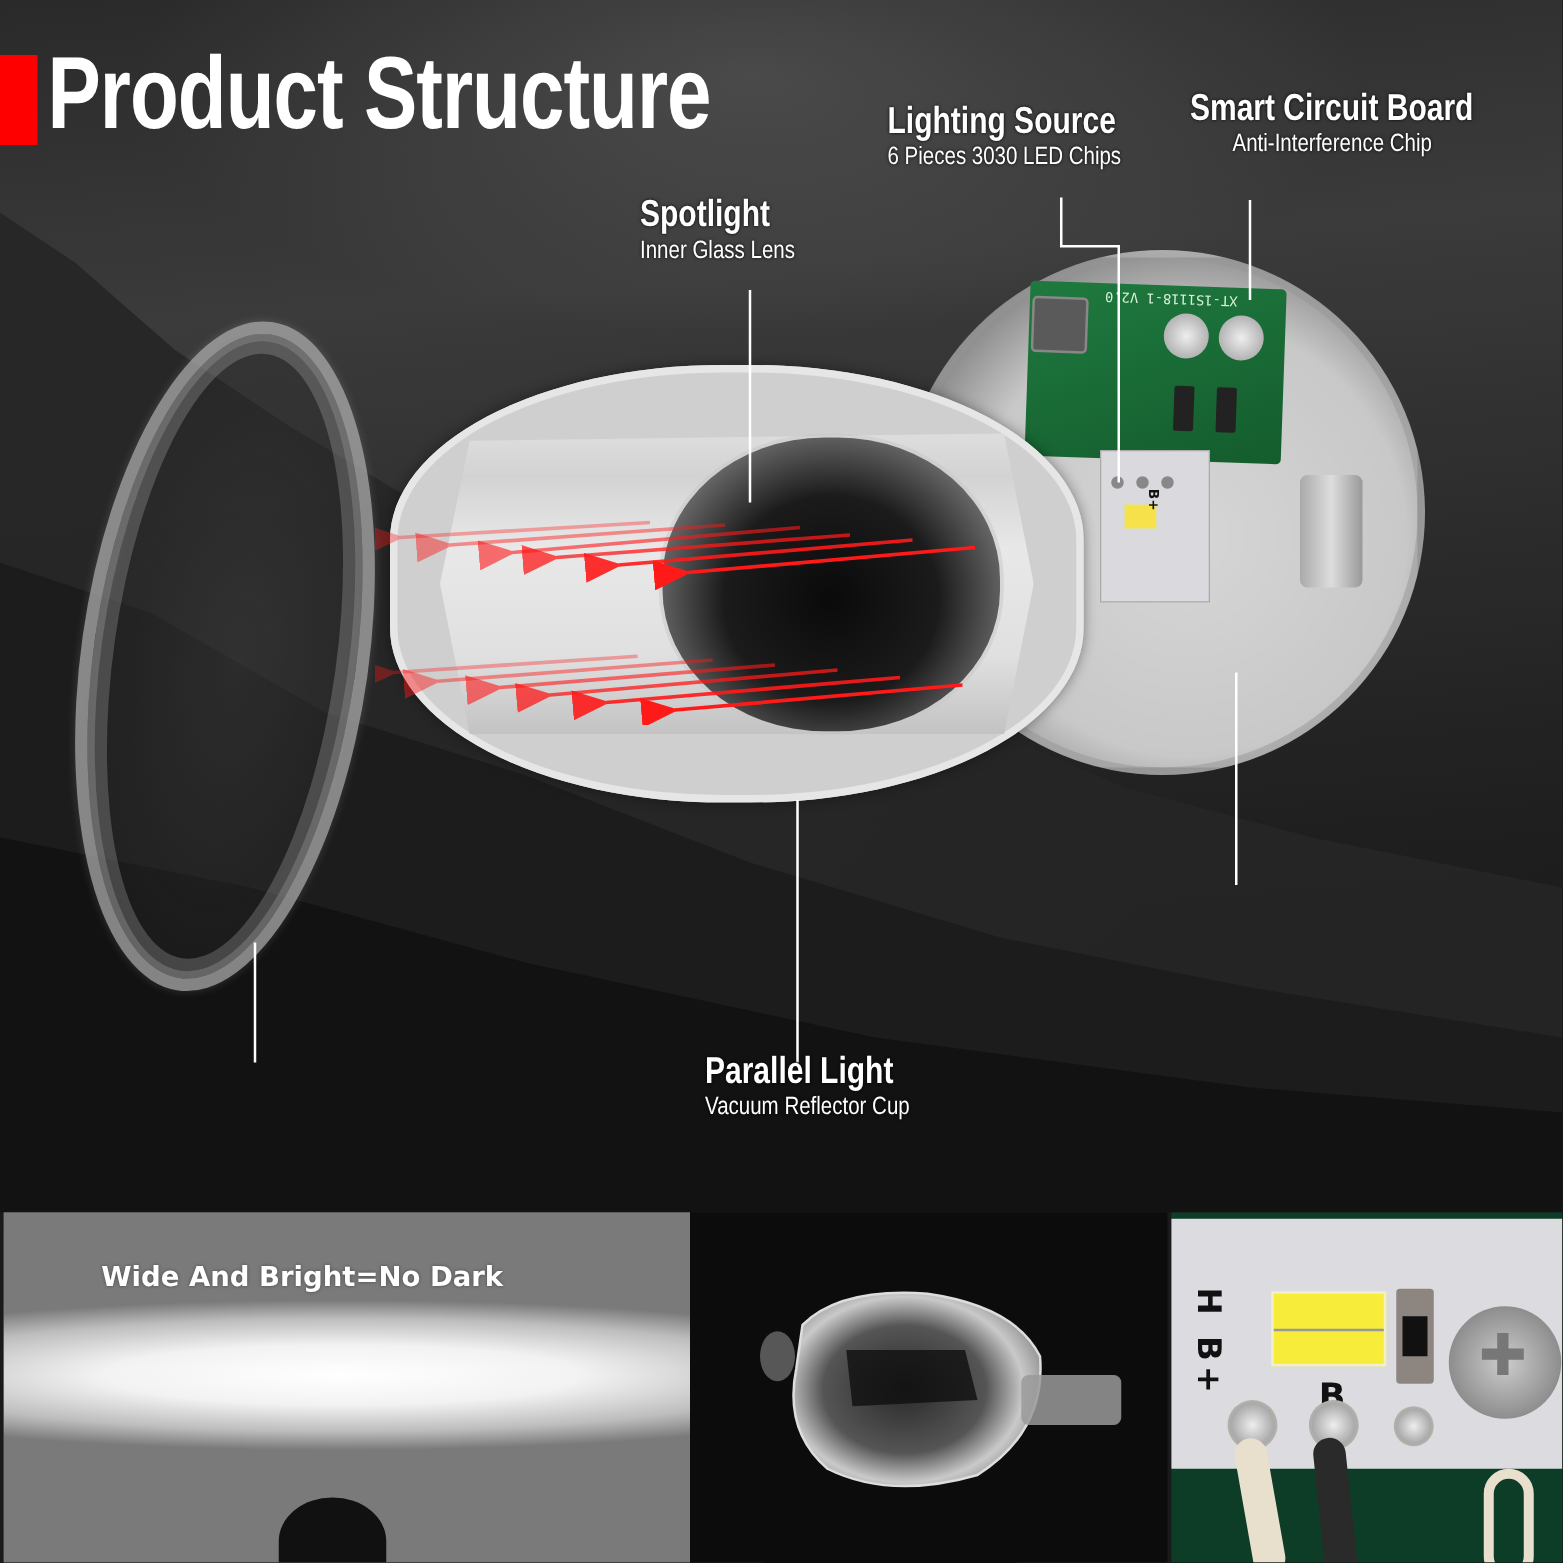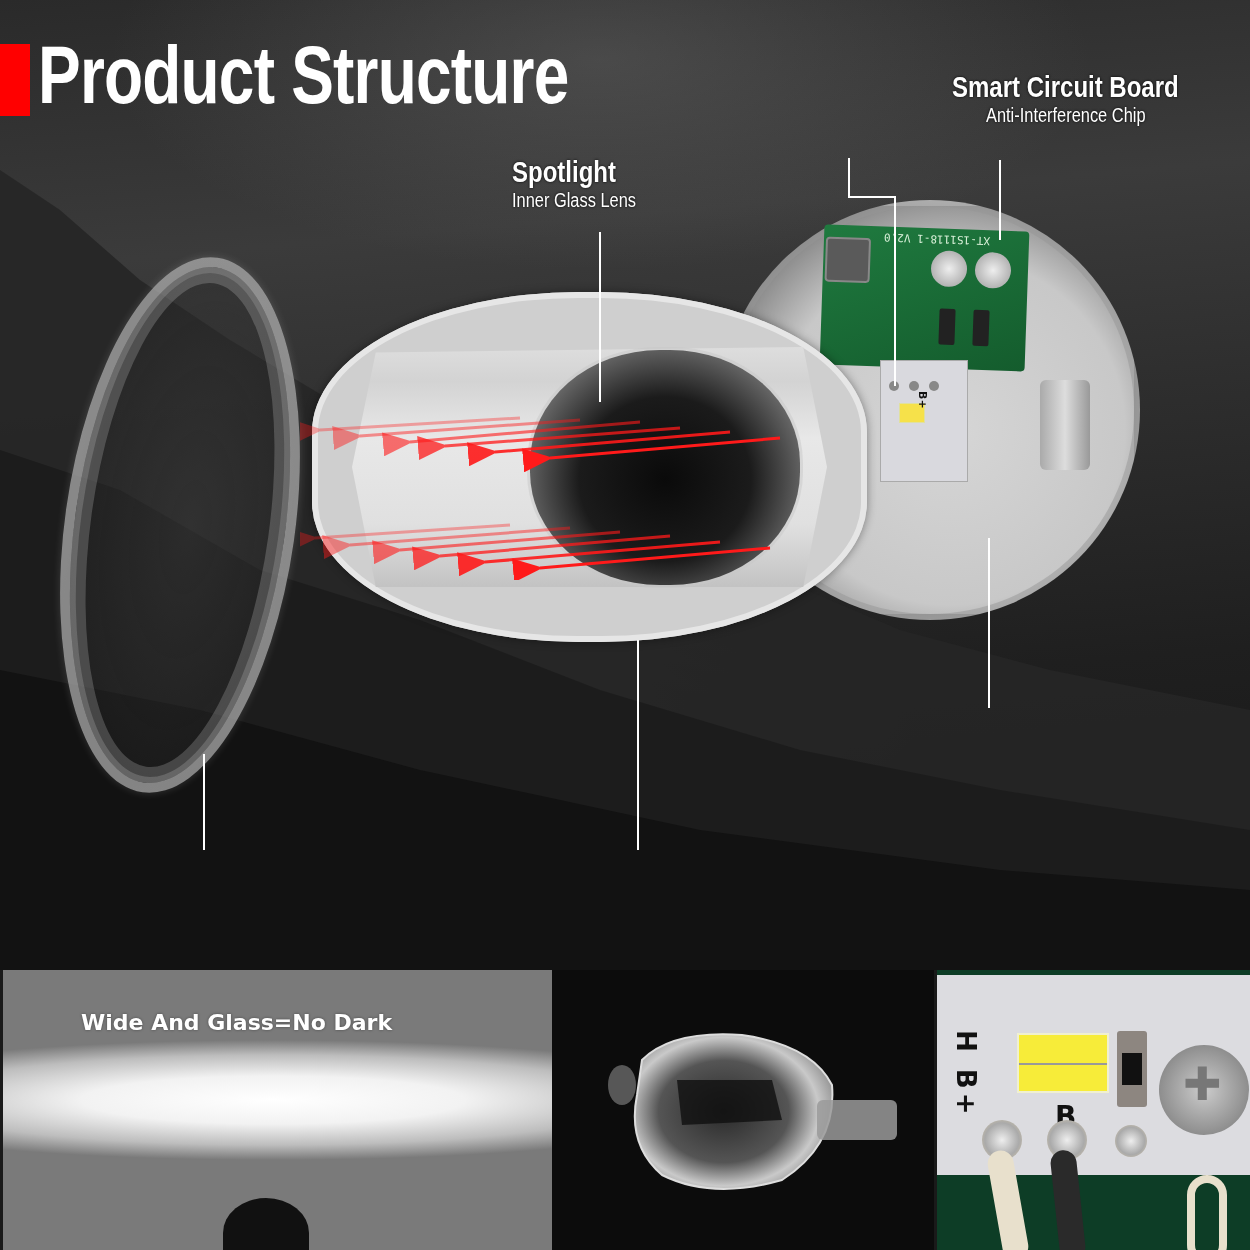--- a/index.html
+++ b/index.html
@@ -187,32 +187,40 @@
 
   <div class="leader" style="left:848px;top:158px;width:2px;height:38px"></div>
   <div class="leader" style="left:848px;top:196px;width:48px;height:2px"></div>
   <div class="leader" style="left:894px;top:196px;width:2px;height:190px"></div>
   <div class="leader" style="left:999px;top:160px;width:2px;height:80px"></div>
   <div class="leader" style="left:599px;top:232px;width:2px;height:170px"></div>
   <div class="leader" style="left:988px;top:538px;width:2px;height:170px"></div>
   <div class="leader" style="left:637px;top:640px;width:2px;height:210px"></div>
   <div class="leader" style="left:203px;top:754px;width:2px;height:96px"></div>
 
+  <div class="label" style="left:710px;top:80px">
+    <span class="head">Lighting Source</span>
+    <span class="sub">6 Pieces 3030 LED Chips</span>
+  </div>
   <div class="label" style="left:952px;top:70px">
     <span class="head">Smart Circuit Board</span>
     <span class="sub" style="margin-left:34px">Anti-Interference Chip</span>
   </div>
   <div class="label" style="left:512px;top:155px">
     <span class="head">Spotlight</span>
     <span class="sub">Inner Glass Lens</span>
   </div>
+  <div class="label" style="left:564px;top:840px">
+    <span class="head">Parallel Light</span>
+    <span class="sub">Vacuum Reflector Cup</span>
+  </div>
 </div>
 
 <div class="panel panel1">
-  <span class="beam-text">Wide And Glass=No Dark</span>
+  <span class="beam-text">Wide And Bright=No Dark</span>
   <div class="lamp"></div>
 </div>
 
 <div class="panel panel2">
   <svg class="glass" viewBox="0 0 320 175">
     <defs>
       <radialGradient id="gl" cx="45%" cy="50%" r="60%">
         <stop offset="0%" stop-color="#2a2a2a"></stop>
         <stop offset="55%" stop-color="#555"></stop>
         <stop offset="80%" stop-color="#c9c9c9"></stop>

